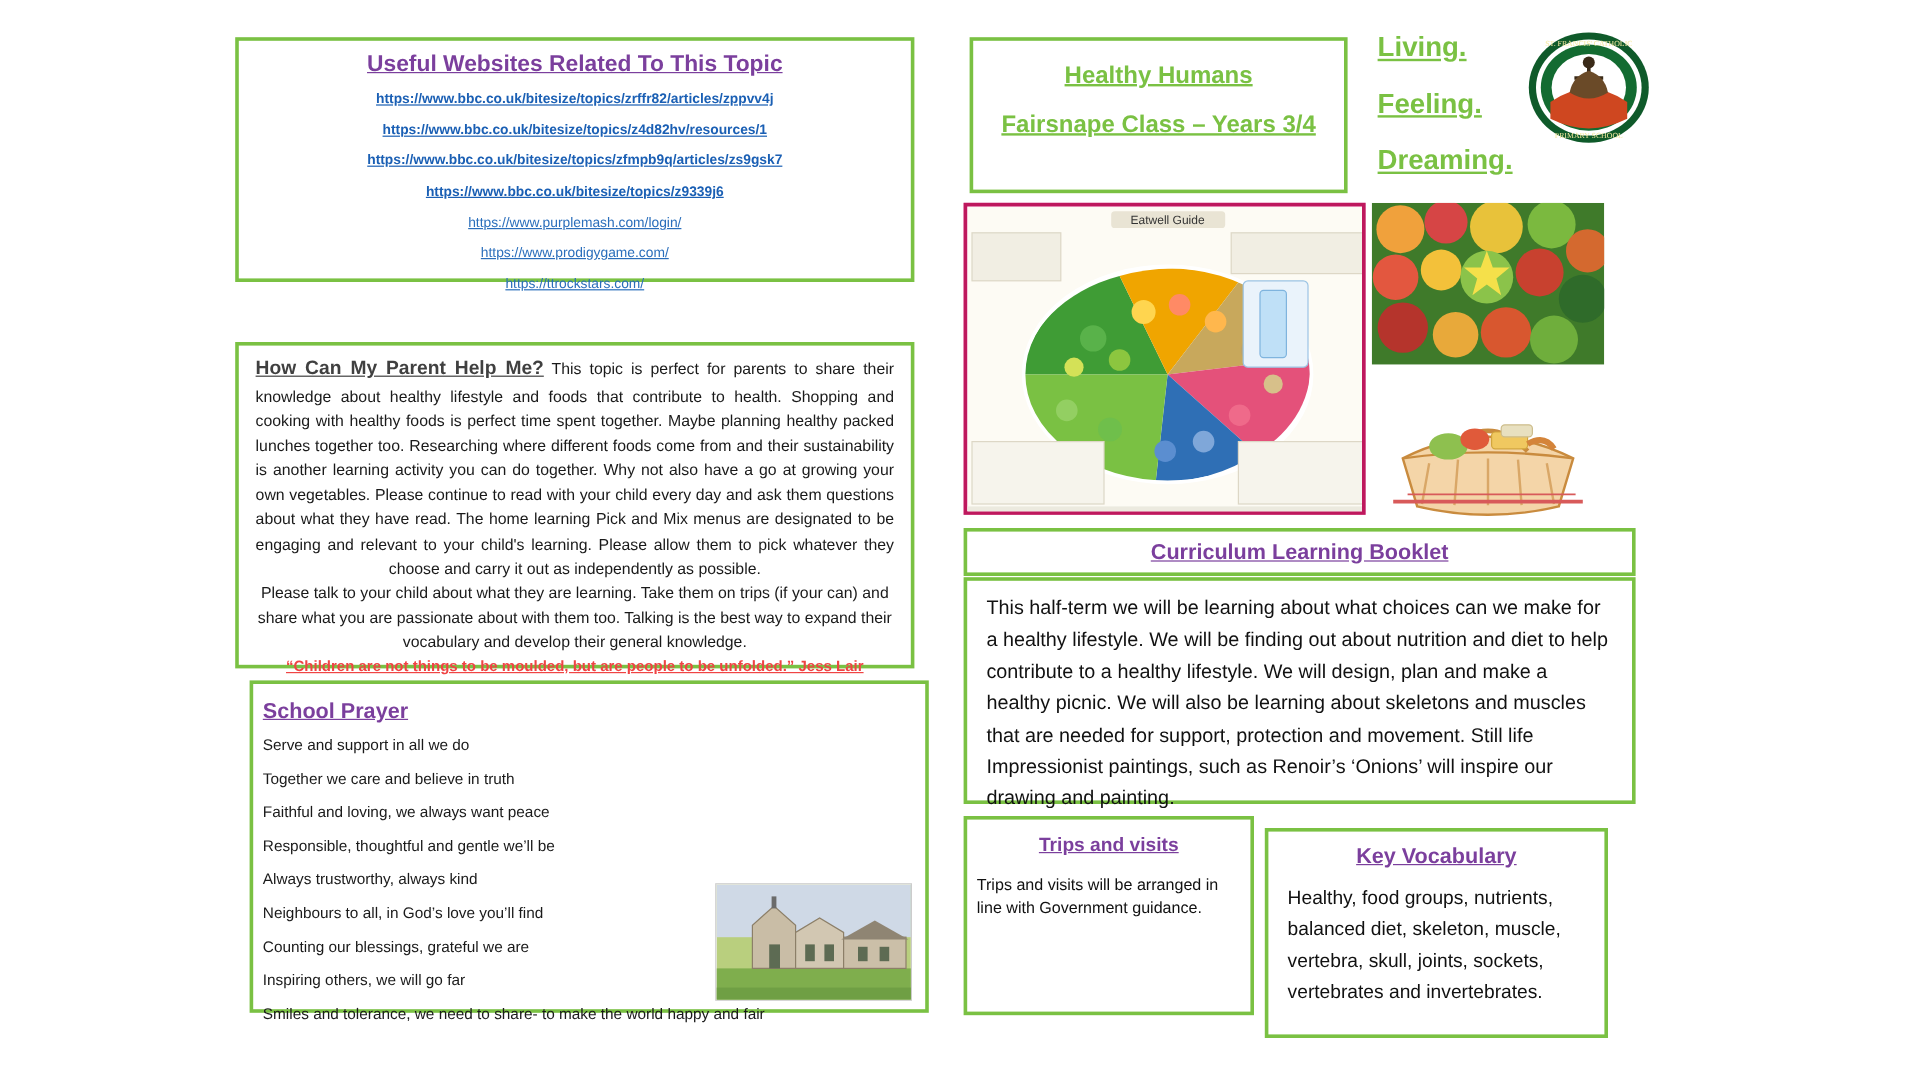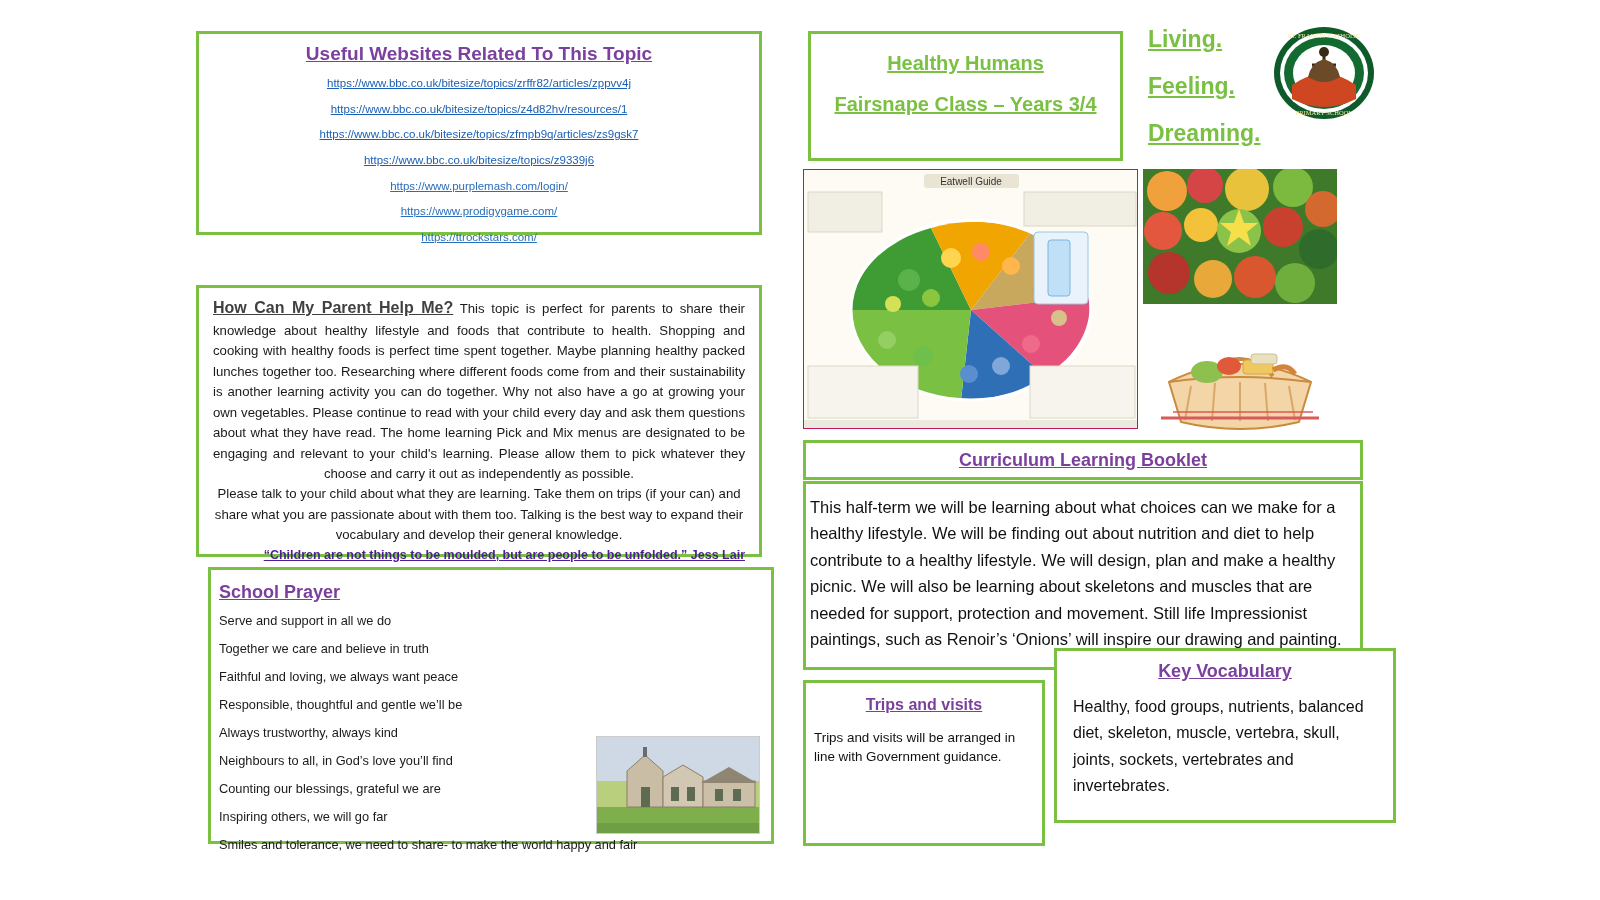--- a/index.html
+++ b/index.html
@@ -29,21 +29,21 @@
     font-size: 19px; color: #7b3f9d; text-decoration: underline;
     font-weight: bold; text-align: center; margin-top: 9px;
   }
   .link-list { margin-top: 12px; }
   .link-list a {
     display: block;
     text-align: center;
     color: #1a5fb4;
     text-decoration: underline;
     font-size: 11.5px;
-    font-weight: normal;
+    font-weight: bold;
     margin: 0 0 13px 0;
     line-height: 1.1;
   }
   .link-list a.small { font-weight: normal; font-size: 11.5px; color: #2a6ebb; }
 
   
   #parent-box { left: 196px; top: 285px; width: 566px; height: 272px; }
   #parent-box .body {
     padding: 8px 14px 0 14px;
     font-size: 13.2px;
@@ -52,22 +52,22 @@
     text-align: center;
   }
   #parent-title {
     color: #404040; font-weight: bold; text-decoration: underline;
     font-size: 16px;
   }
   #parent-p1 { text-align: justify; text-align-last: center; }
   #parent-p2 { margin-top: 10px; text-align: center; }
   #parent-quote {
     margin-top: 12px;
-    text-align: right;
-    color: #4c1d95;
+    text-align: center;
+    color: #ef4444;
     font-size: 12.5px;
     text-decoration: underline;
     font-weight: 600;
   }
 
   
   #prayer-box { left: 208px; top: 567px; width: 566px; height: 277px; }
   #prayer-title {
     color: #7b3f9d; font-weight: bold; text-decoration: underline;
     font-size: 18px; margin: 12px 0 10px 8px;
@@ -104,51 +104,51 @@
   }
 
   
   #logo {
     position: absolute; left: 1272px; top: 25px;
     width: 104px; height: 96px;
   }
 
   
   #eatwell { position: absolute; left: 803px; top: 169px; width: 335px; height: 260px;
-             border: 1px solid #be185d; background: #f9a8d4; overflow: hidden; }
+             border: 3px solid #be185d; background: #f9a8d4; overflow: hidden; }
   
   #fruit { position: absolute; left: 1143px; top: 169px; width: 194px; height: 135px;
            overflow: hidden; }
   
   #picnic { position: absolute; left: 1155px; top: 320px; width: 170px; height: 110px; }
 
   
   #curr-title-box { left: 803px; top: 440px; width: 560px; height: 40px; }
   #curr-title {
     color: #7b3f9d; font-weight: bold; text-decoration: underline;
     text-align: center; font-size: 18px; line-height: 34px;
   }
   #curr-box { left: 803px; top: 481px; width: 560px; height: 189px; }
   #curr-text {
-    padding: 10px 4px;
+    padding: 10px 16px;
     font-size: 16.5px;
     line-height: 1.6;
     color: #111;
   }
 
   
   #trips-box { left: 803px; top: 680px; width: 242px; height: 166px; }
   #trips-title {
     color: #7b3f9d; font-weight: bold; text-decoration: underline;
     text-align: center; font-size: 16px; margin-top: 13px;
   }
   #trips-text { padding: 14px 8px 0 8px; font-size: 13.4px; line-height: 1.45; color:#111; }
 
   
-  #vocab-box { left: 1054px; top: 648px; width: 342px; height: 175px; }
+  #vocab-box { left: 1054px; top: 690px; width: 286px; height: 175px; }
   #vocab-title {
     color: #7b3f9d; font-weight: bold; text-decoration: underline;
     text-align: center; font-size: 18px; margin-top: 10px;
   }
   #vocab-text {
     padding: 12px 16px 0 16px;
     font-size: 16px;
     line-height: 1.65;
     color: #111;
   }

